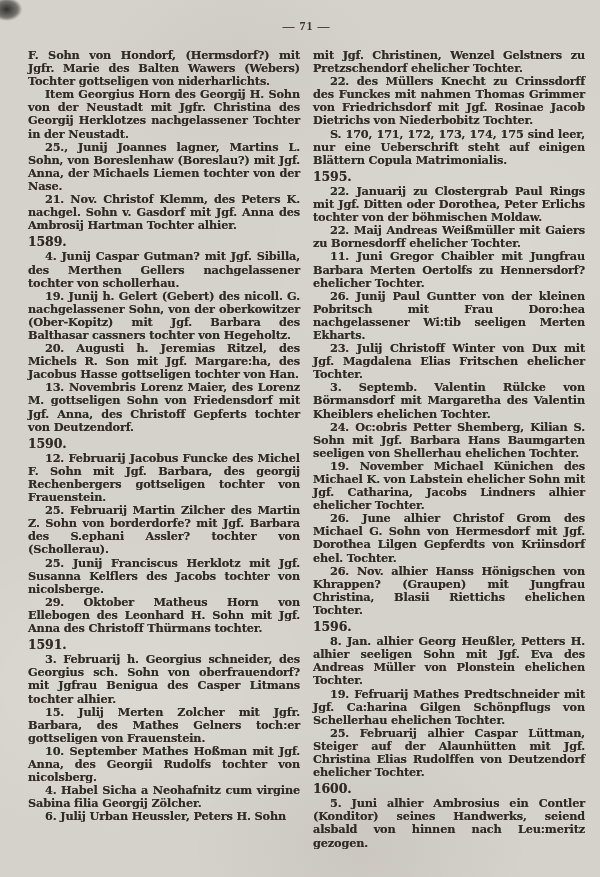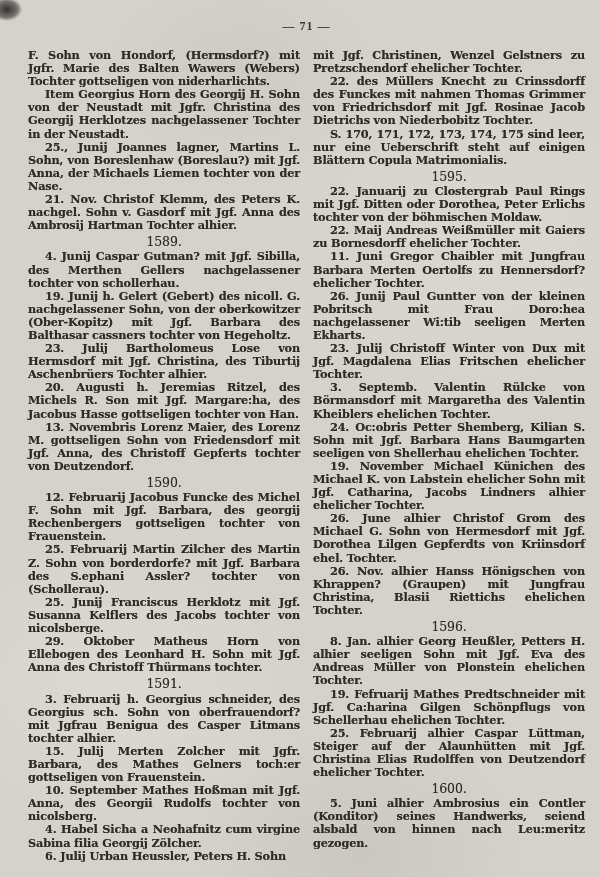--- a/index.html
+++ b/index.html
@@ -51,43 +51,41 @@
     font-weight:bold;
     letter-spacing:-0.15px;
     text-shadow:0 0 0.5px rgba(48,44,37,0.55);
   }
   .entry{
     margin:0;
     text-indent:1.5em;
   }
   .entry.no-indent{ text-indent:0; }
   .year-heading{
-    text-align:center;
     text-indent:0;
     font-size:12.5px;
-    font-weight:normal;
+    font-weight:bold;
     margin:3px 0 2px 0;
   }
 </style>
 </head>
 <body>
 
 <div class="page">
   <div class="corner-smudge"></div>
   <div class="page-number">— 71 —</div>
   <div class="columns">
     <div class="col">
         <p class="entry no-indent">F. Sohn von Hondorf, (Hermsdorf?) mit Jgfr. Marie des Balten Wawers (Webers) Tochter gottseligen von niderharlichts.</p>
         <p class="entry">Item Georgius Horn des Georgij H. Sohn von der Neustadt mit Jgfr. Christina des Georgij Herklotzes nachgelassener Tochter in der Neustadt.</p>
         <p class="entry">25., Junij Joannes lagner, Martins L. Sohn, von Boreslenhaw (Boreslau?) mit Jgf. Anna, der Michaels Liemen tochter von der Nase.</p>
         <p class="entry">21. Nov. Christof Klemm, des Peters K. nachgel. Sohn v. Gasdorf mit Jgf. Anna des Ambrosij Hartman Tochter alhier.</p>
         <h3 class="year-heading">1589.</h3>
         <p class="entry">4. Junij Caspar Gutman? mit Jgf. Sibilla, des Merthen Gellers nachgelassener tochter von schollerhau.</p>
         <p class="entry">19. Junij h. Gelert (Gebert) des nicoll. G. nachgelassener Sohn, von der oberkowitzer (Ober-Kopitz) mit Jgf. Barbara des Balthasar cassners tochter von Hegeholtz.</p>
-        <p class="entry">23. Julij Bartholomeus Lose von Hermsdorf mit Jgf. Christina, des Tiburtij Aschenbrüers Tochter alhier.</p>
         <p class="entry">20. Augusti h. Jeremias Ritzel, des Michels R. Son mit Jgf. Margare:ha, des Jacobus Hasse gottseligen tochter von Han.</p>
         <p class="entry">13. Novembris Lorenz Maier, des Lorenz M. gottseligen Sohn von Friedensdorf mit Jgf. Anna, des Christoff Gepferts tochter von Deutzendorf.</p>
         <h3 class="year-heading">1590.</h3>
         <p class="entry">12. Februarij Jacobus Funcke des Michel F. Sohn mit Jgf. Barbara, des georgij Rechenbergers gottseligen tochter von Frauenstein.</p>
         <p class="entry">25. Februarij Martin Zilcher des Martin Z. Sohn von borderdorfe? mit Jgf. Barbara des S.ephani Assler? tochter von (Schollerau).</p>
         <p class="entry">25. Junij Franciscus Herklotz mit Jgf. Susanna Kelflers des Jacobs tochter von nicolsberge.</p>
         <p class="entry">29. Oktober Matheus Horn von Ellebogen des Leonhard H. Sohn mit Jgf. Anna des Christoff Thürmans tochter.</p>
         <h3 class="year-heading">1591.</h3>
         <p class="entry">3. Februarij h. Georgius schneider, des Georgius sch. Sohn von oberfrauendorf? mit Jgfrau Benigua des Casper Litmans tochter alhier.</p>
         <p class="entry">15. Julij Merten Zolcher mit Jgfr. Barbara, des Mathes Gelners toch:er gottseligen von Frauenstein.</p>

